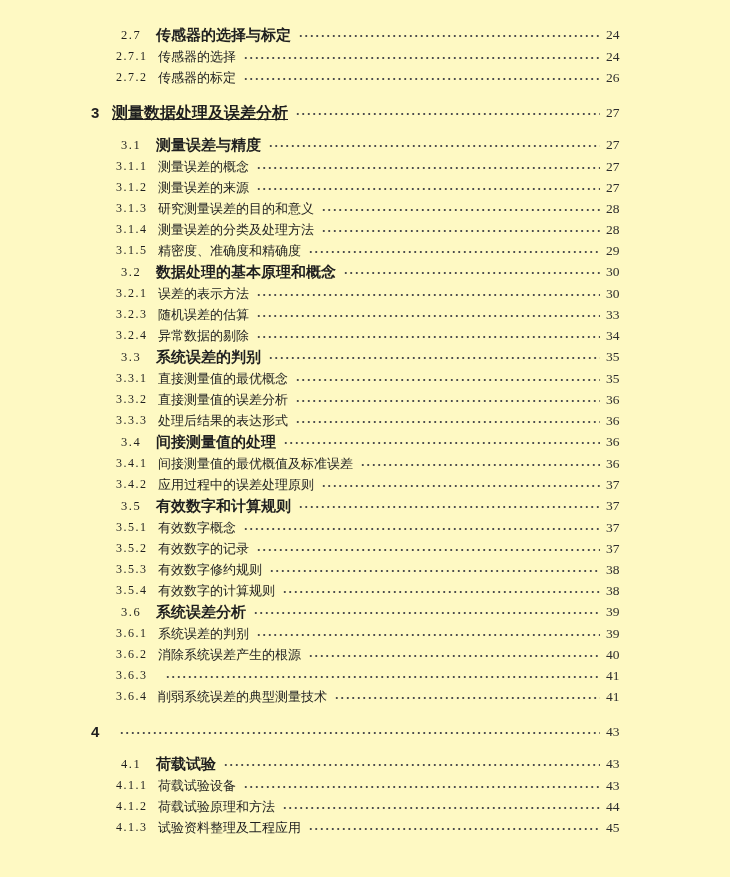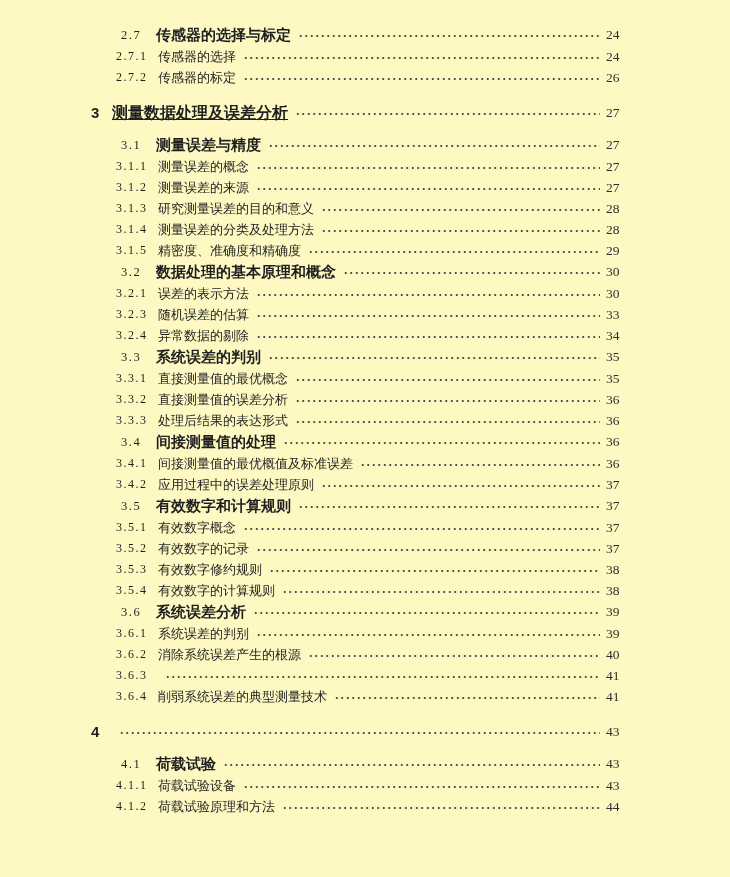--- a/index.html
+++ b/index.html
@@ -309,14 +309,20 @@
     <span class="title">荷载试验设备</span>
     <span class="leader"></span>
     <span class="pagenum">43</span>
   </div>
       <div class="row lvl3">
     <span class="num">4.1.2</span>
     <span class="title">荷载试验原理和方法</span>
     <span class="leader"></span>
     <span class="pagenum">44</span>
   </div>
+      <div class="row lvl3">
+    <span class="num">4.1.3</span>
+    <span class="title">试验资料整理及工程应用</span>
+    <span class="leader"></span>
+    <span class="pagenum">45</span>
+  </div>
     </div>
 </main>
 
 </body></html>

